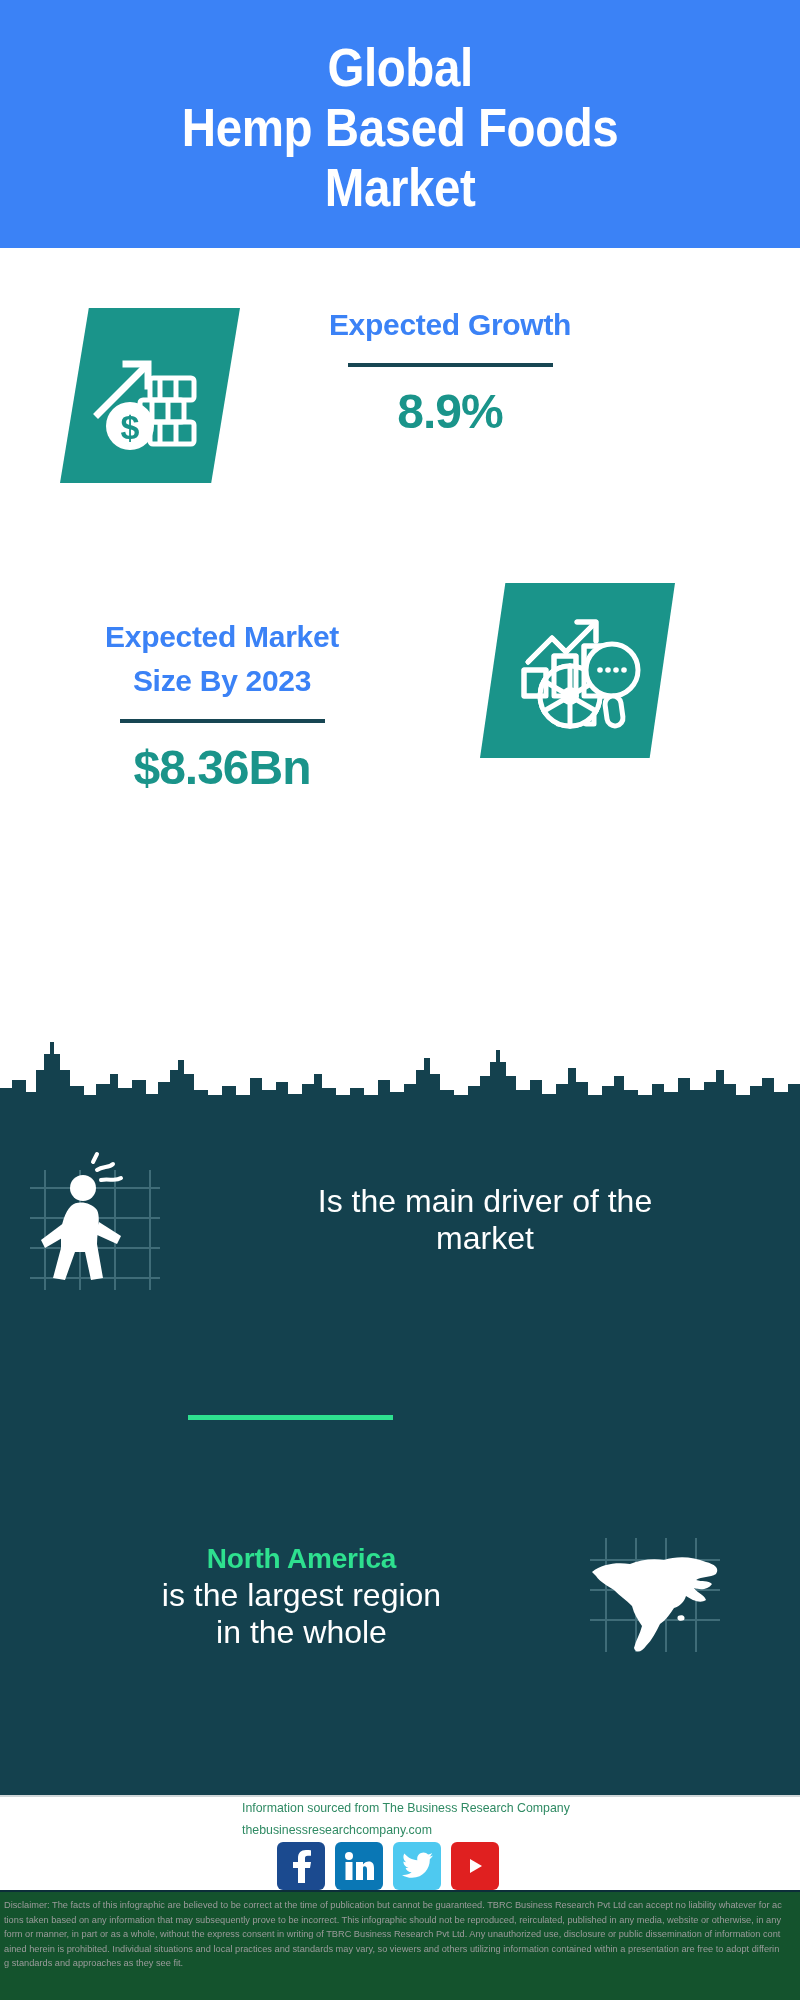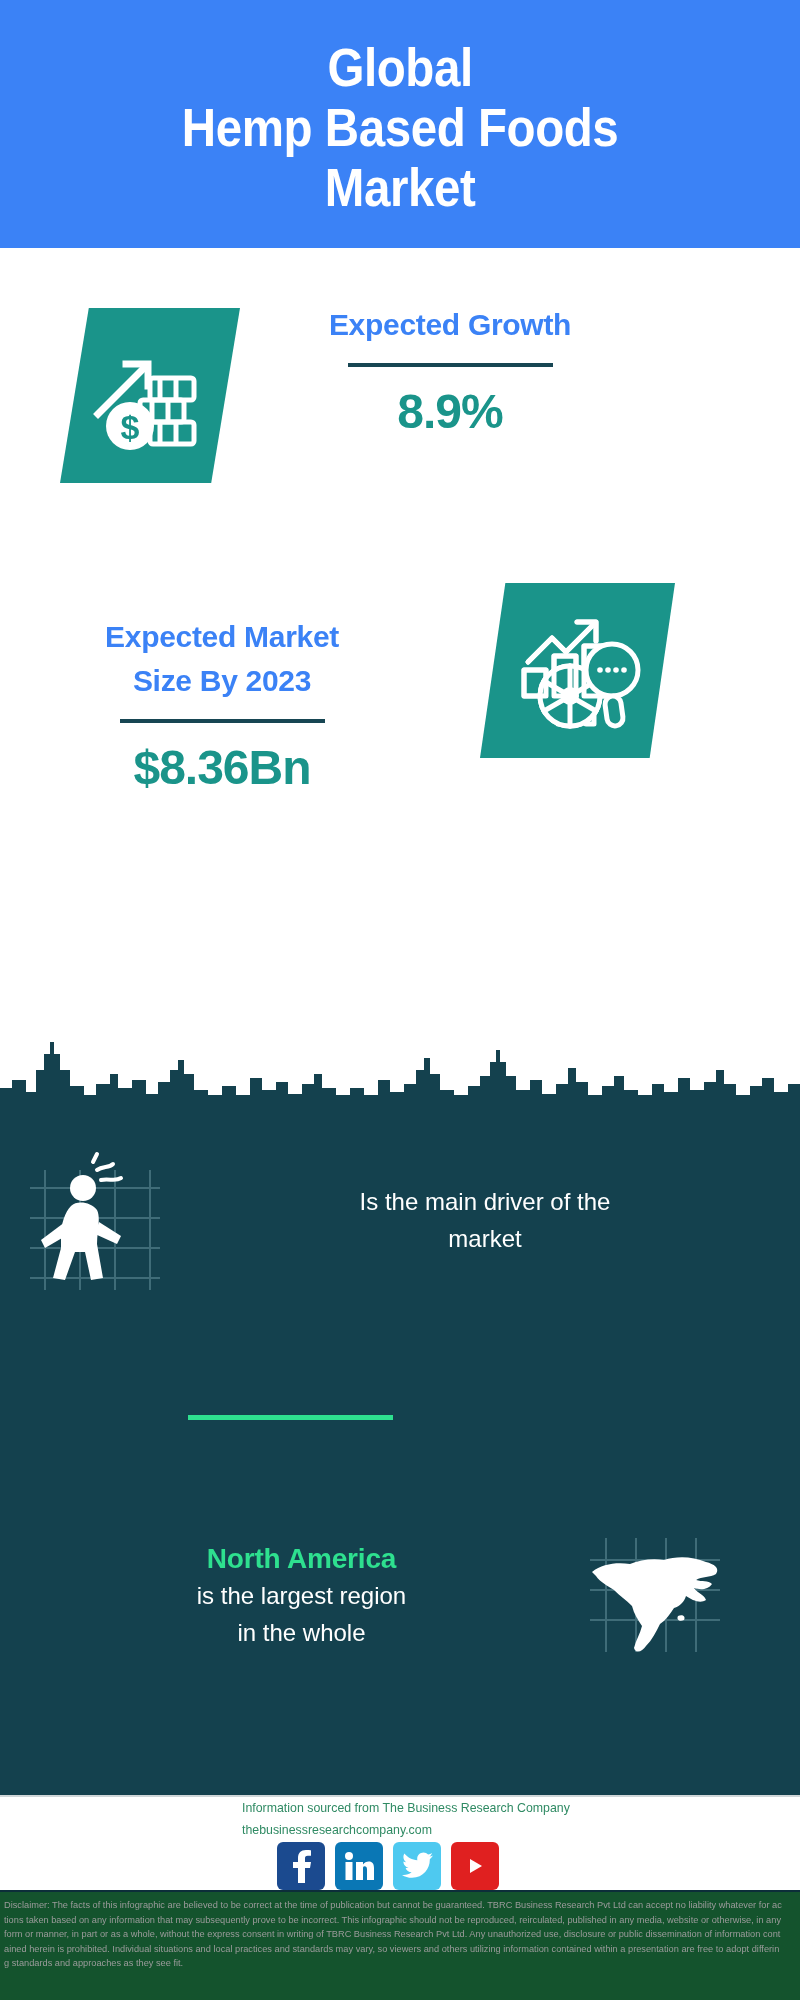--- a/index.html
+++ b/index.html
@@ -120,21 +120,21 @@
   .hl{
     color:#2ee08f;
     font-weight:bold;
     font-size:28px;
     line-height:37px;
     letter-spacing:-0.2px;
   }
   .sub{
     color:#ffffff;
     font-weight:normal;
-    font-size:24px;
+    font-size:32px;
     line-height:37px;
   }
   .mid-rule{
     position:absolute;
     left:188px; top:320px;
     width:205px; height:5px;
     background:#2ee08f;
   }
 
   

